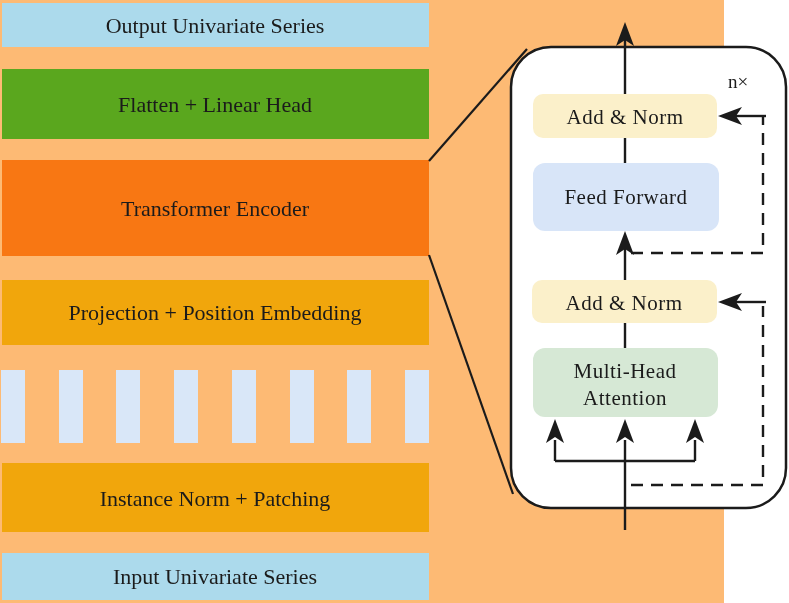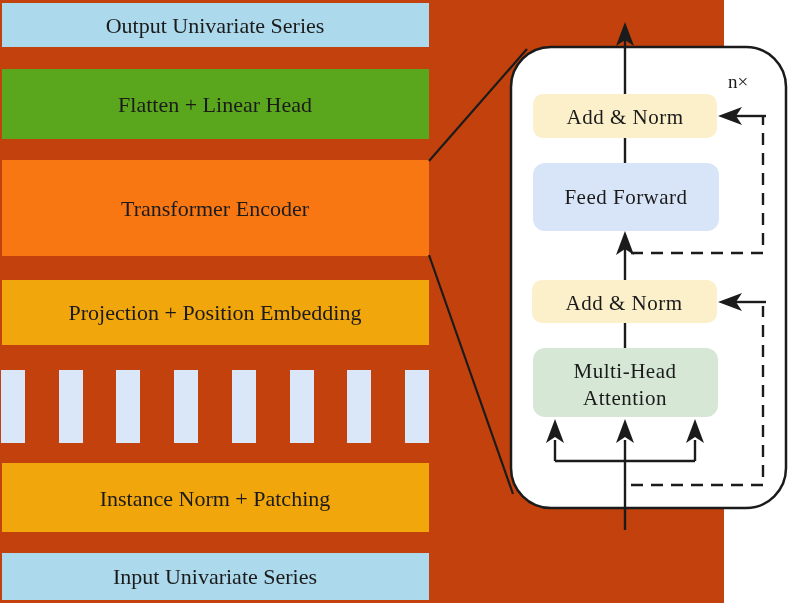--- a/index.html
+++ b/index.html
@@ -7,21 +7,21 @@
     padding: 0;
     background: #ffffff;
     width: 789px;
     height: 603px;
     overflow: hidden;
   }
   .stage {
     position: relative;
     width: 724px;
     height: 603px;
-    background: #c2410c;
+    background: #fdba74;
   }
   svg { display: block; }
   text {
     font-family: "Liberation Serif", "DejaVu Serif", serif;
     fill: #1b1b1b;
   }
   .block-label {
     font-size: 22px;
     text-anchor: middle;
   }

